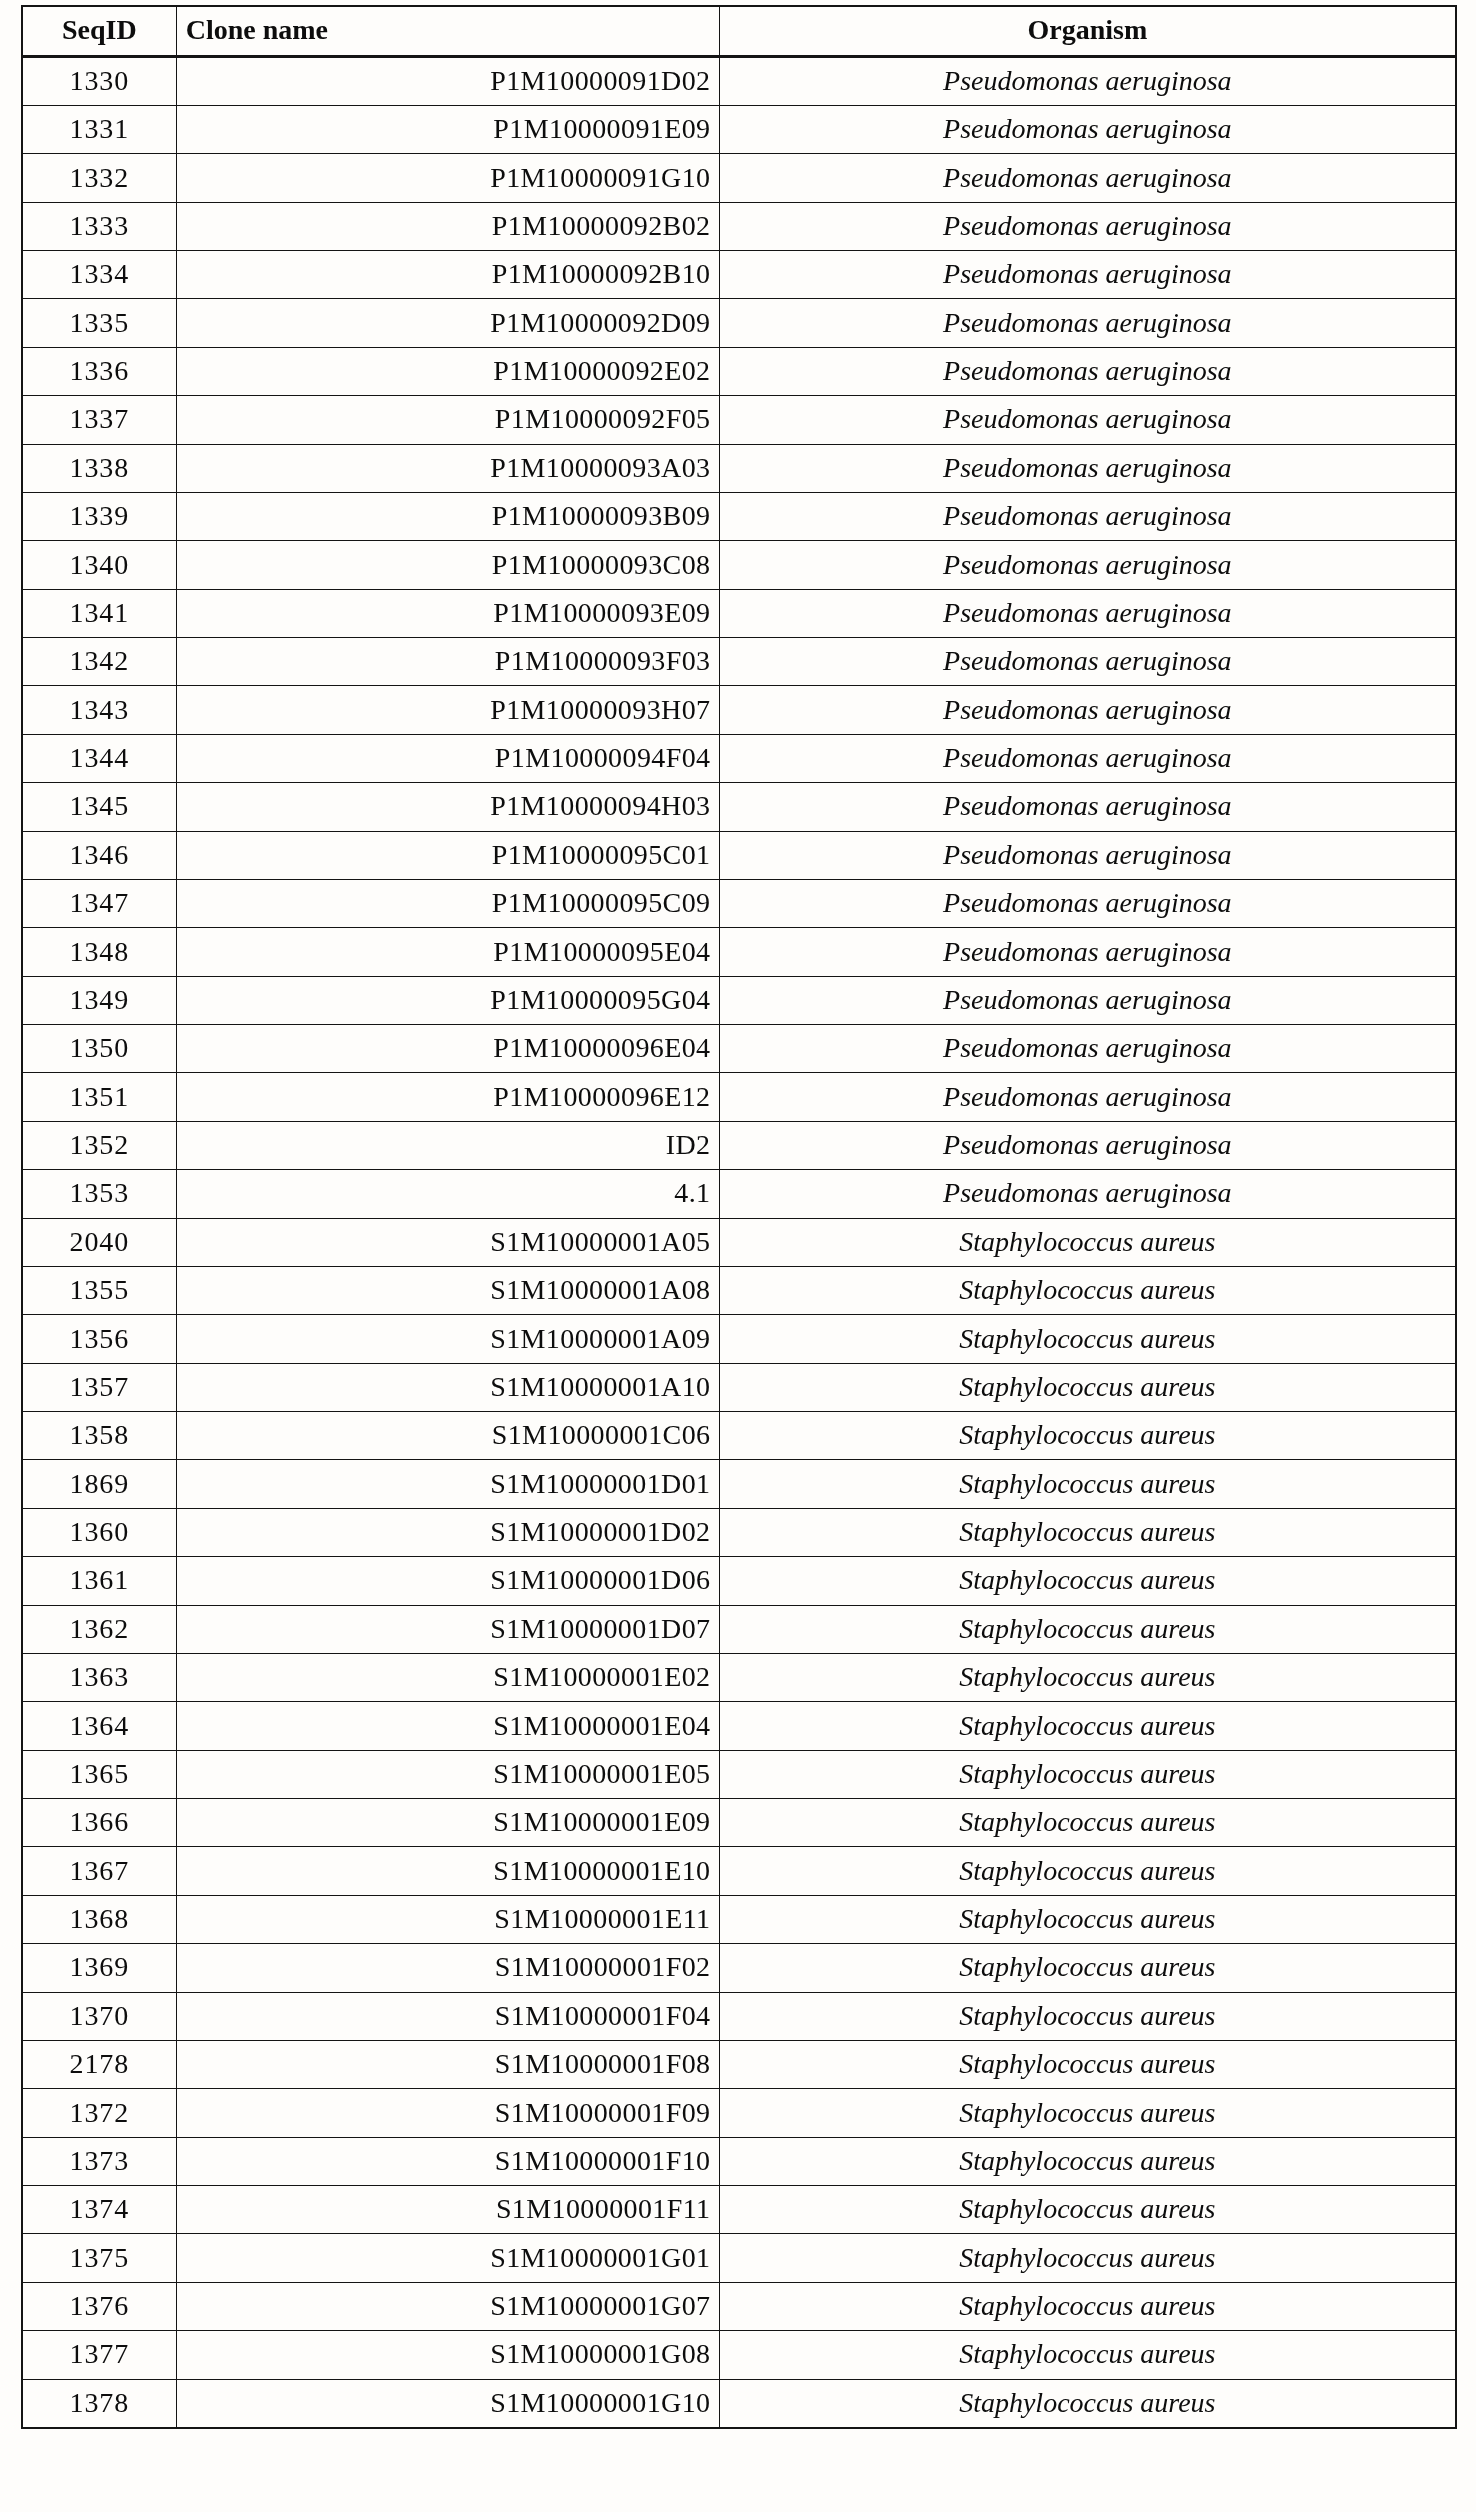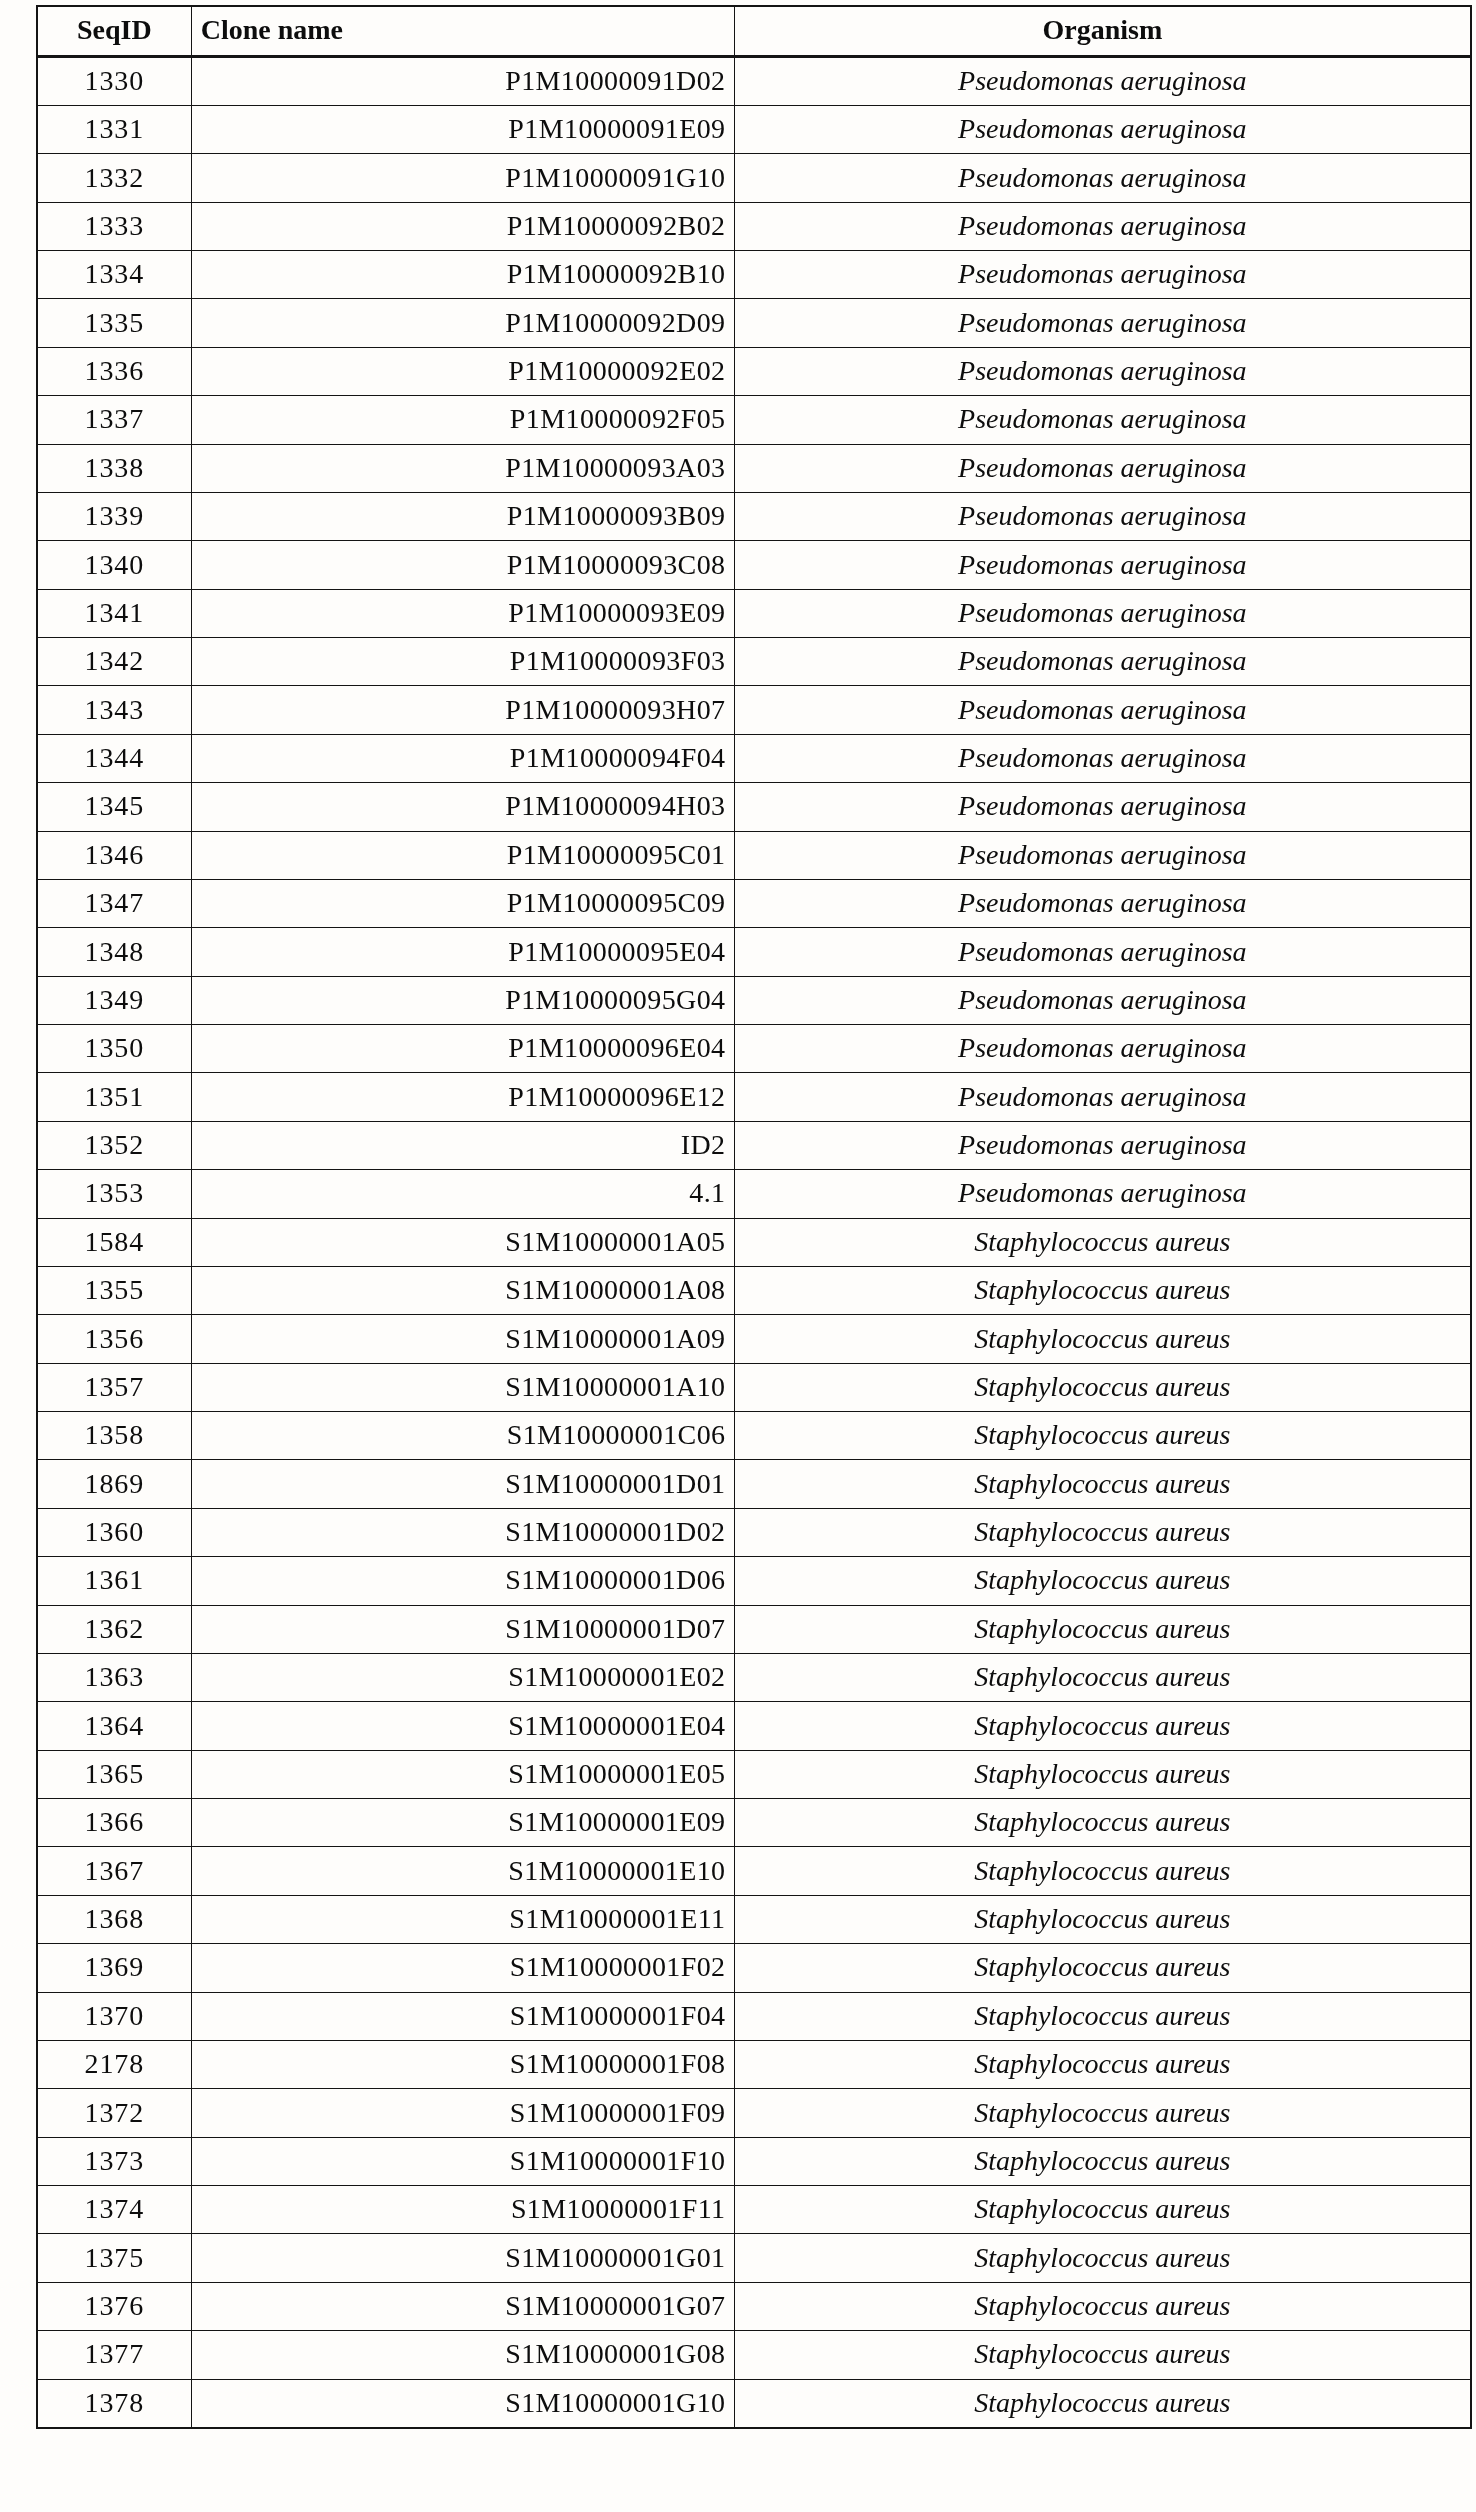--- a/index.html
+++ b/index.html
@@ -20,21 +20,20 @@
     overflow: hidden;
   }
   table.seq-table {
     position: absolute;
     left: 20.6px;
     top: 5.2px;
     width: 1434px;
     border-collapse: collapse;
     table-layout: fixed;
     background: #fefdfb;
-    margin-left: 15px;
   }
   table.seq-table, table.seq-table th, table.seq-table td {
     border: 1.7px solid #141414;
   }
   table.seq-table {
     border-width: 2.6px;
   }
   table.seq-table th {
     border-bottom-width: 3.4px;
   }
@@ -204,21 +203,21 @@
           <td class="col-seqid">1352</td>
           <td class="col-clone">ID2</td>
           <td class="col-organism">Pseudomonas aeruginosa</td>
         </tr>
         <tr>
           <td class="col-seqid">1353</td>
           <td class="col-clone">4.1</td>
           <td class="col-organism">Pseudomonas aeruginosa</td>
         </tr>
         <tr>
-          <td class="col-seqid">1584</td>
+          <td class="col-seqid">2040</td>
           <td class="col-clone">S1M10000001A05</td>
           <td class="col-organism">Staphylococcus aureus</td>
         </tr>
         <tr>
           <td class="col-seqid">1355</td>
           <td class="col-clone">S1M10000001A08</td>
           <td class="col-organism">Staphylococcus aureus</td>
         </tr>
         <tr>
           <td class="col-seqid">1356</td>

